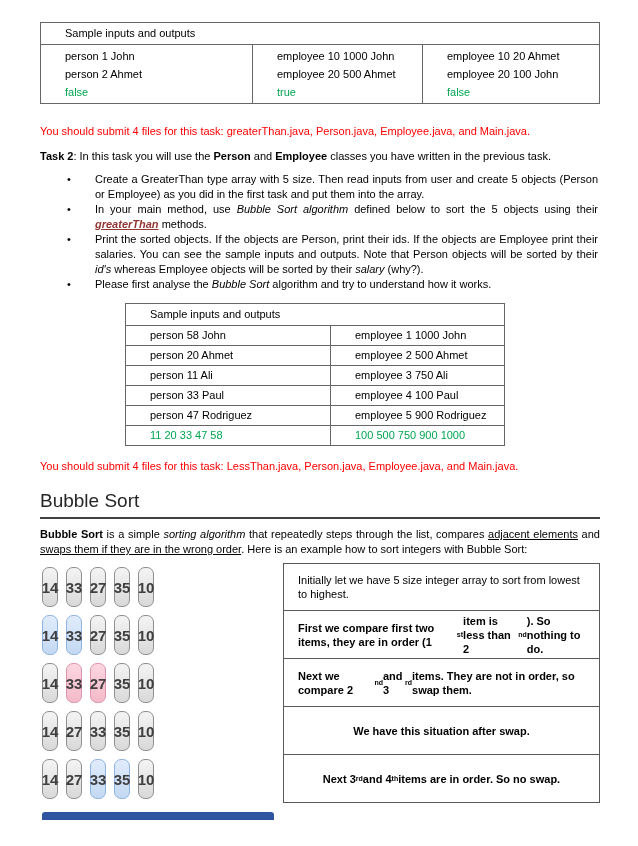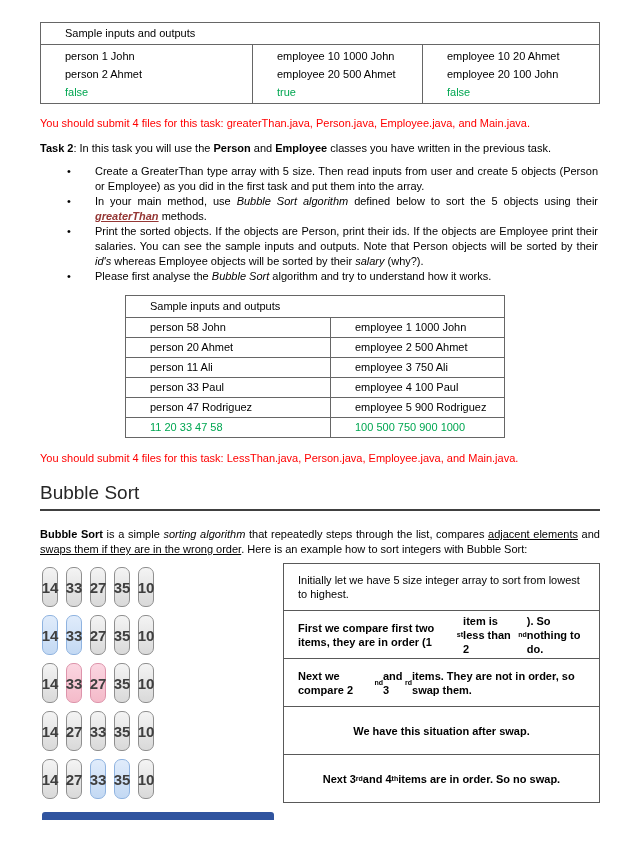--- a/index.html
+++ b/index.html
@@ -17,31 +17,31 @@
   
   table.io-table{border-collapse:collapse;table-layout:fixed;}
   table.io-table td{border:1px solid #666;padding:2px 24px;vertical-align:top;}
   table.t1{width:100%;}
   table.t1 td div{line-height:18px;white-space:nowrap;overflow:hidden;}
   table.t1 td.th, table.t2 td.th{line-height:17px;}
   table.t2{width:380px;margin:11px 0 0 85px;}
   table.t2 td{line-height:15px;white-space:nowrap;overflow:hidden;}
 
   p{margin:0;}
-  .note{margin-top:12px;color:#ff0000;}
+  .note{margin-top:20px;color:#ff0000;}
   .note2{margin-top:13px;}
   .task-intro{margin-top:10px;}
 
   ul.bullets{margin:8px 0 0 0;padding:0 2px 0 55px;list-style:none;text-align:justify;}
   ul.bullets li{position:relative;}
   ul.bullets li::before{content:"\2022";position:absolute;left:-28px;}
 
   h2.bubble-heading{margin:16px 0 0 0;font-size:19px;line-height:22px;font-weight:400;color:#262626;}
   .rule{margin-top:5px;border-top:2px solid #404040;height:0;}
-  .bubble-intro{margin-top:16px;text-align:justify;}
+  .bubble-intro{margin-top:8px;text-align:justify;}
 
   
   .demo{margin-top:6px;}
   .demo-row{display:flex;height:48px;align-items:stretch;}
   .demo-cells{width:243px;box-sizing:border-box;display:flex;align-items:center;gap:8px;padding-left:2px;flex:none;}
   .box{width:16px;height:40px;box-sizing:border-box;border:1px solid #8f8f8f;border-radius:7px;
        display:flex;align-items:center;justify-content:center;
        font-weight:700;font-size:15px;color:#3f3f3f;
        background:linear-gradient(#f4f4f4,#d9d9d9);}
   .box[data-hl="blue"]{background:linear-gradient(#e0ecfb,#c3d9f3);border-color:#8fb3e0;}

